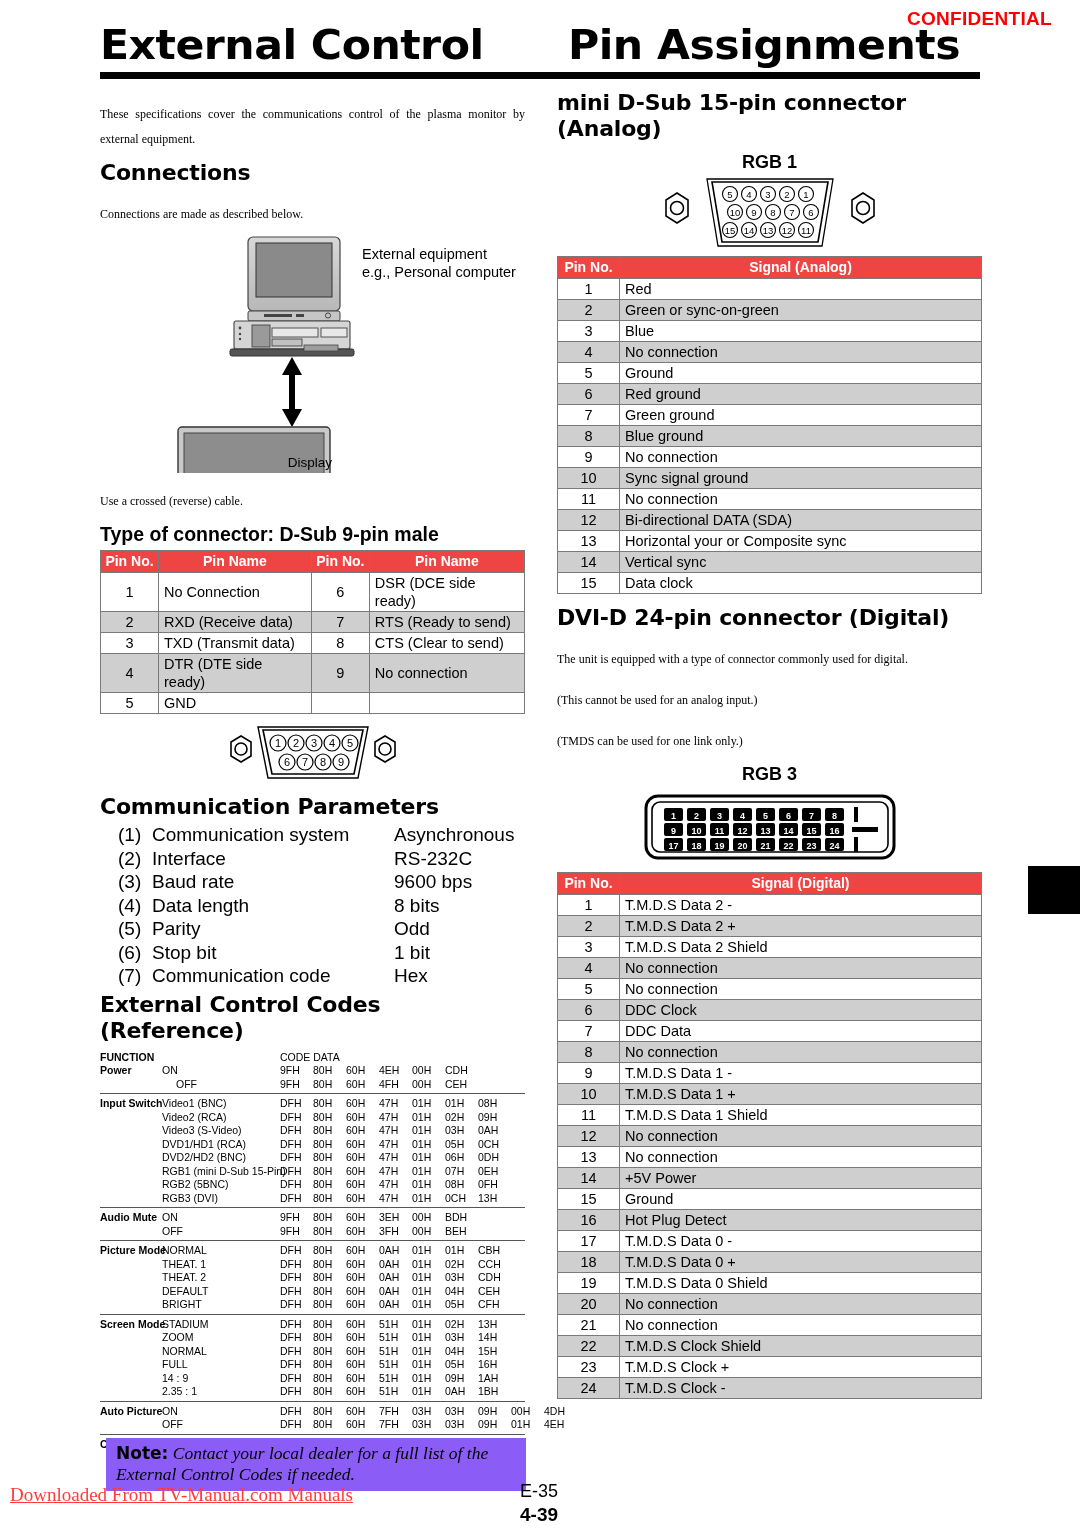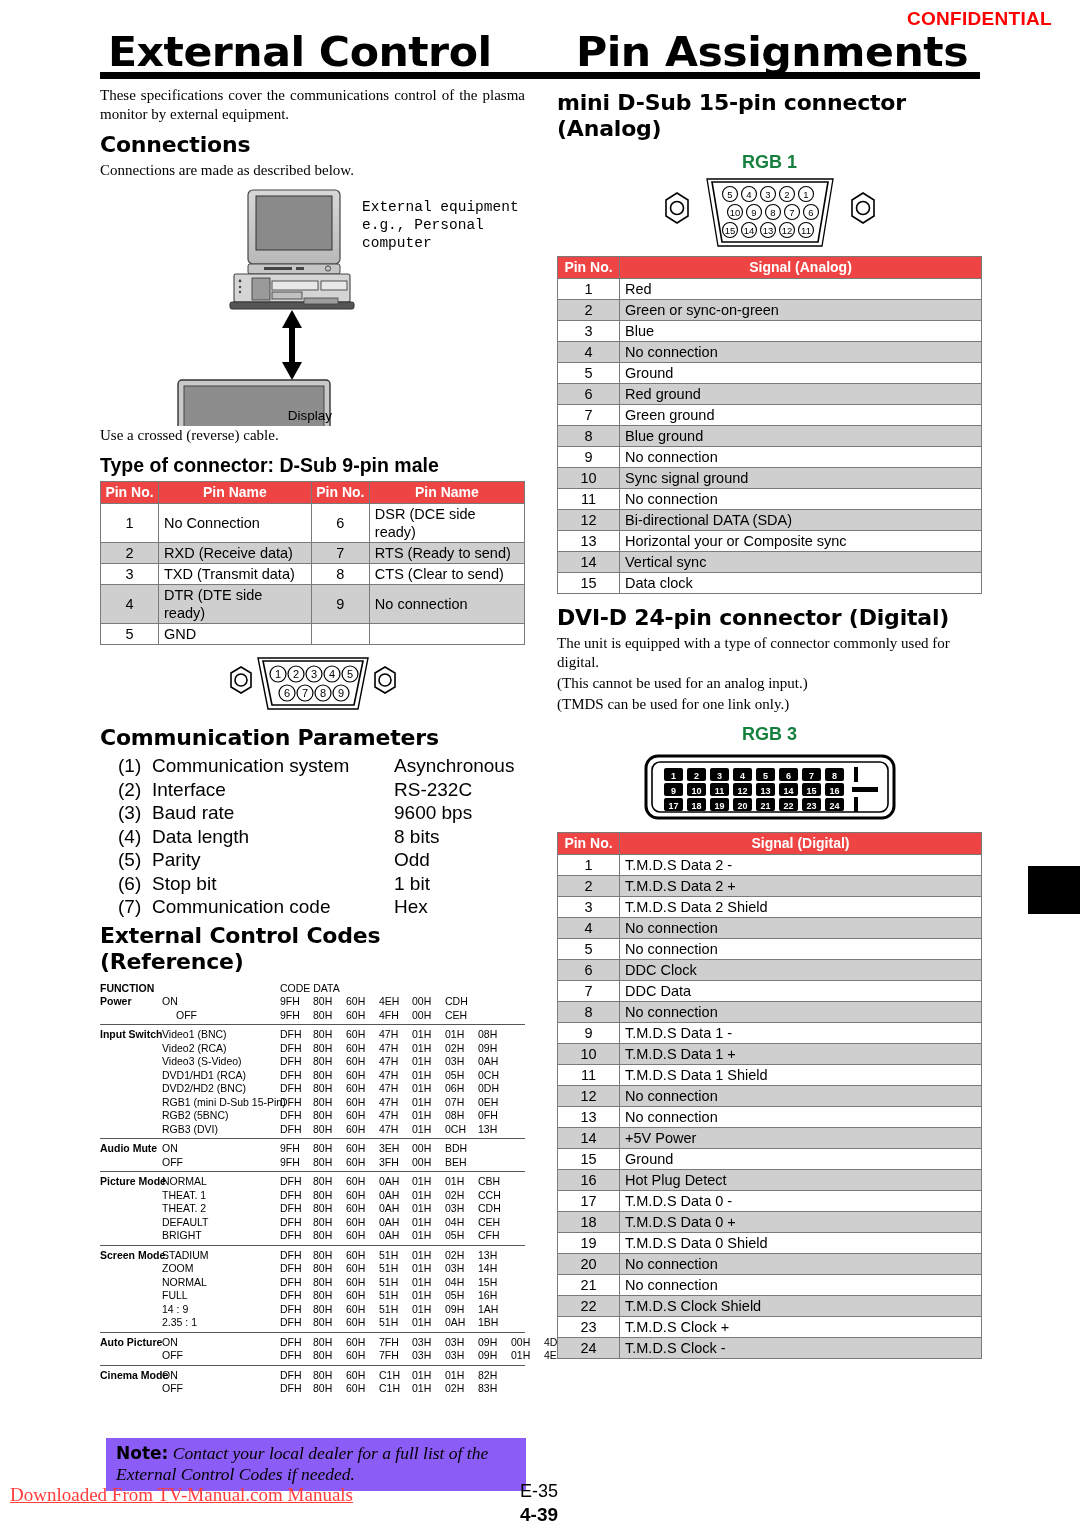--- a/index.html
+++ b/index.html
@@ -14,21 +14,21 @@
   .page { position:relative; width:1080px; height:1528px; }
 
   
   .confidential {
     position:absolute; top:8px; right:28px;
     color:#ff0000; font-size:19px; font-weight:700;
     letter-spacing:.3px;
     font-family:"Liberation Sans", sans-serif;
   }
   .titlebar {
-    position:absolute; left:108px; top:22px; width:880px; height:52px;margin-top:7px;
+    position:absolute; left:100px; top:22px; width:880px; height:52px;
   }
   .title-main, .title-sub {
     position:absolute; top:0;
     font-family:"DejaVu Sans", sans-serif;
     font-weight:700; font-size:41px; line-height:46px;
     color:#000; letter-spacing:-0.5px;
     transform:scaleX(1.04); transform-origin:left top;
   }
   .title-main { left:0; }
   .title-sub  { left:468px; }
@@ -43,21 +43,21 @@
 
   h2.sec {
     font-family:"DejaVu Sans", sans-serif;
     font-weight:700; font-size:22px; color:#000;
     margin:4px 0 3px 0; line-height:26px;
     letter-spacing:-0.2px;
   }
   h2.sec.tight { margin-top:8px; }
   p.body {
     font-family:"Liberation Serif", serif;
-    font-size:15px; line-height:19px; margin:0 0 2px 0; color:#000;
+    font-size:12px; line-height:25px; margin:16px 0 2px 0; color:#000;
   }
   p.just { text-align:justify; }
   h3.sub {
     font-family:"Liberation Sans", sans-serif;
     font-weight:700; font-size:19.5px; margin:9px 0 4px 0; color:#000;
   }
 
   
   table.pintab {
     border-collapse:collapse; width:100%;
@@ -78,28 +78,28 @@
   tr.norm td { background:#ffffff; }
 
   
   table.nine td.num { width:58px; }
   table.nine td.nm  { width:auto; }
 
   
   .conn-wrap { text-align:center; margin:10px 0 2px 0; }
   .conn-label {
     font-family:"Liberation Sans", sans-serif;
-    font-weight:700; font-size:18px; margin-bottom:5px; color:#15803d;
+    font-weight:700; font-size:18px; margin-bottom:5px; color:#000000;
   }
 
   
   .diagram { position:relative; height:240px; margin-top:6px; }
   .diag-text {
     position:absolute; left:262px; top:12px;
-    font-family:Liberation Mono, monospace;
+    font-family:Liberation Sans, sans-serif;
     font-size:14.5px; line-height:18px; color:#000;
   }
   .diag-caption {
     position:absolute; left:150px; top:222px; width:120px; text-align:center;
     font-family:"Liberation Sans", sans-serif; font-size:13.5px; color:#000000;
   }
 
   
   ul.params { list-style:none; margin:2px 0 0 0; padding:0 0 0 18px; }
   ul.params li {

